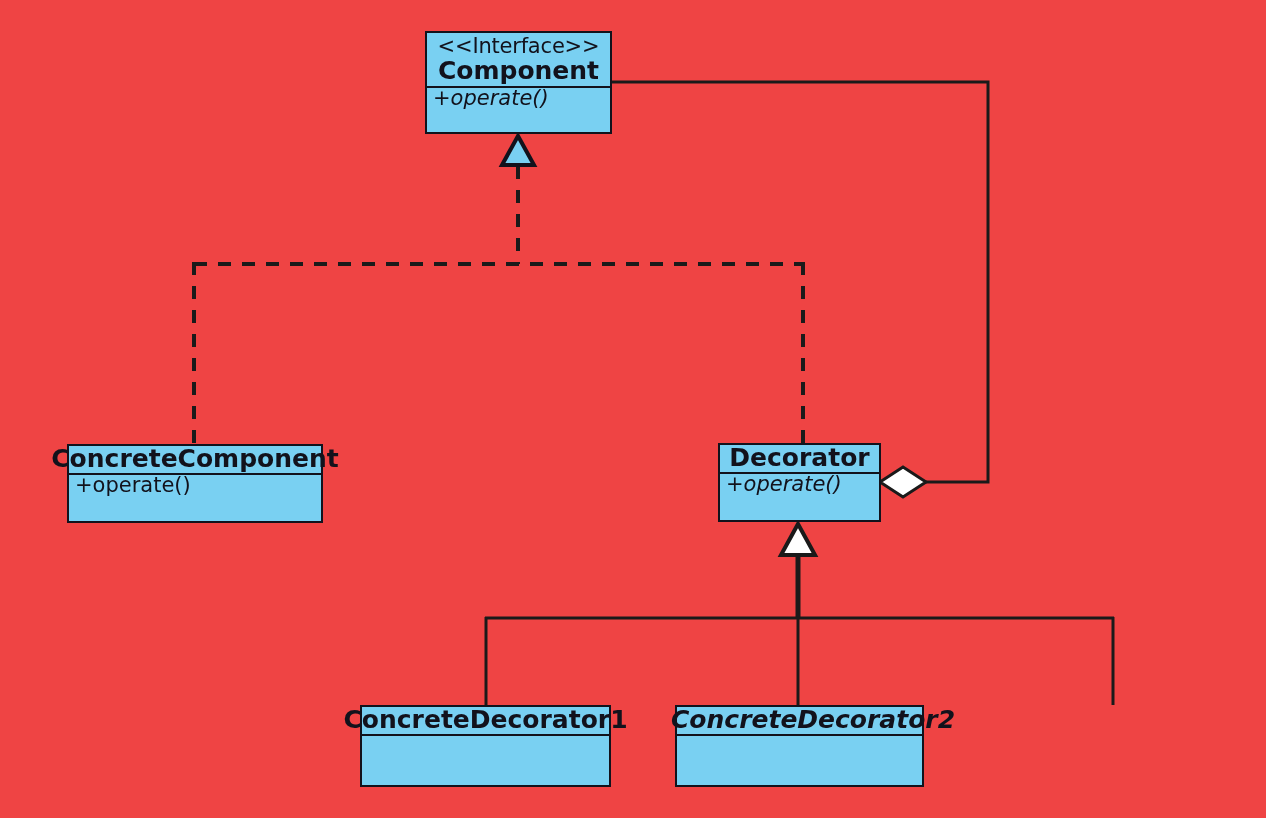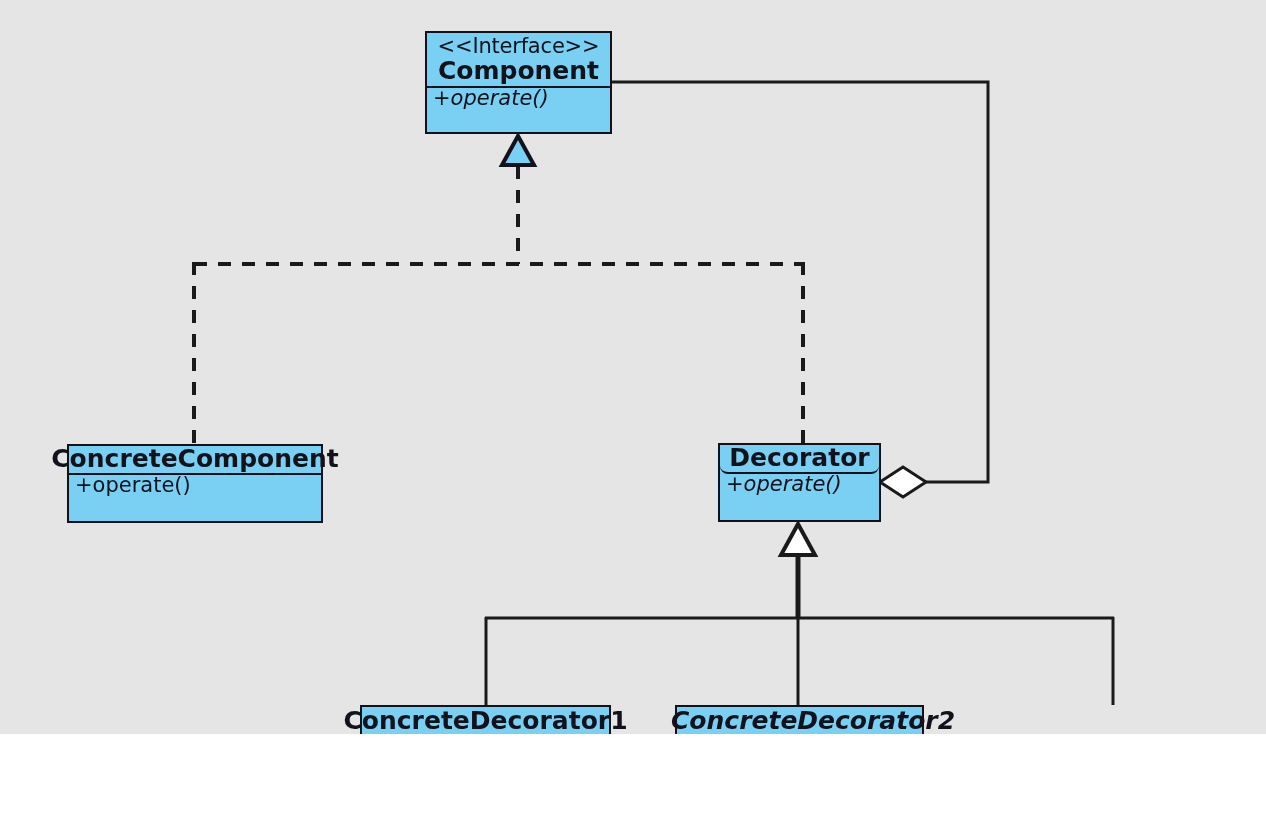--- a/index.html
+++ b/index.html
@@ -6,22 +6,22 @@
     margin: 0;
     padding: 0;
     background: #ffffff;
   }
   body {
     font-family: "DejaVu Sans", sans-serif;
   }
   #canvas {
     position: relative;
     width: 1266px;
-    height: 734px;
-    background: #e5e5e5;
+    height: 818px;
+    background: #ef4444;
     overflow: hidden;
   }
   #edges {
     position: absolute;
     left: 0;
     top: 0;
     width: 1266px;
     height: 818px;
   }
   .uml-class {
@@ -71,27 +71,27 @@
   
   #cls-component      { left: 425px; top: 31px;  width: 187px; height: 103px; }
   #cls-component .uml-head { height: 55px; padding-top: 2px; }
   #cls-component .uml-body { height: 46px; }
 
   #cls-concretecomponent { left: 67px; top: 444px; width: 256px; height: 79px; }
   #cls-concretecomponent .uml-head { height: 29px; text-align: right; }
   #cls-concretecomponent .uml-body { height: 46px; }
 
   #cls-decorator      { left: 718px; top: 443px; width: 163px; height: 79px; }
-  #cls-decorator .uml-head { height: 29px; border-radius: 8px; }
+  #cls-decorator .uml-head { height: 29px; }
   #cls-decorator .uml-body { height: 46px; }
 
   #cls-cd1 { left: 360px; top: 705px; width: 251px; height: 82px; }
   #cls-cd2 { left: 675px; top: 705px; width: 249px; height: 82px; font-style: italic; }
   #cls-cd3 { left: 988px; top: 705px; width: 250px; height: 82px; }
-  #cls-cd1 .uml-head, #cls-cd2 .uml-head, #cls-cd3 .uml-head { height: 29px; justify-content: flex-end; }
+  #cls-cd1 .uml-head, #cls-cd2 .uml-head, #cls-cd3 .uml-head { height: 29px; }
   #cls-cd1 .uml-body, #cls-cd2 .uml-body, #cls-cd3 .uml-body { height: 49px; }
 
   
   #cls-cd2 .uml-head { align-items: flex-start; }
   #cls-cd2 .cls-name { margin-left: -6px; }
 </style>
 </head>
 <body>
 
 <div id="canvas">

